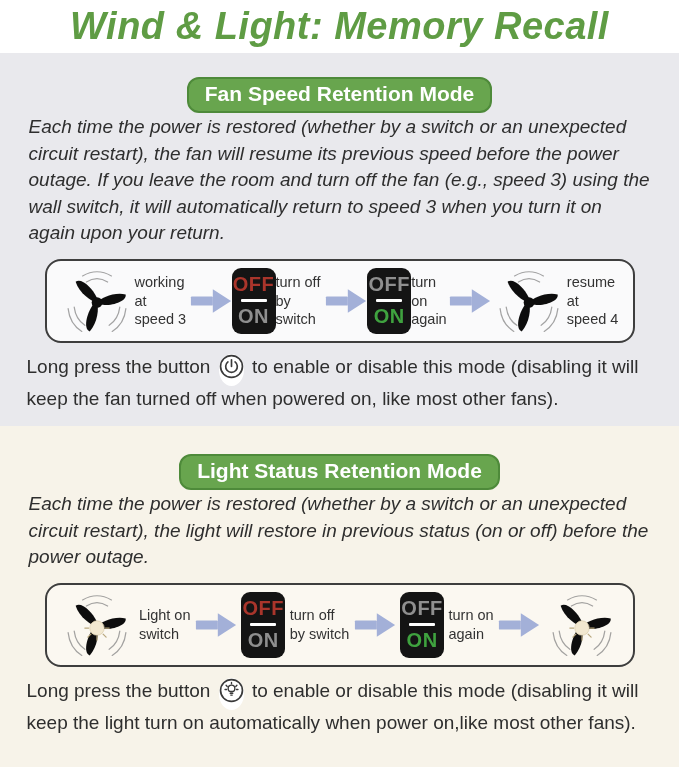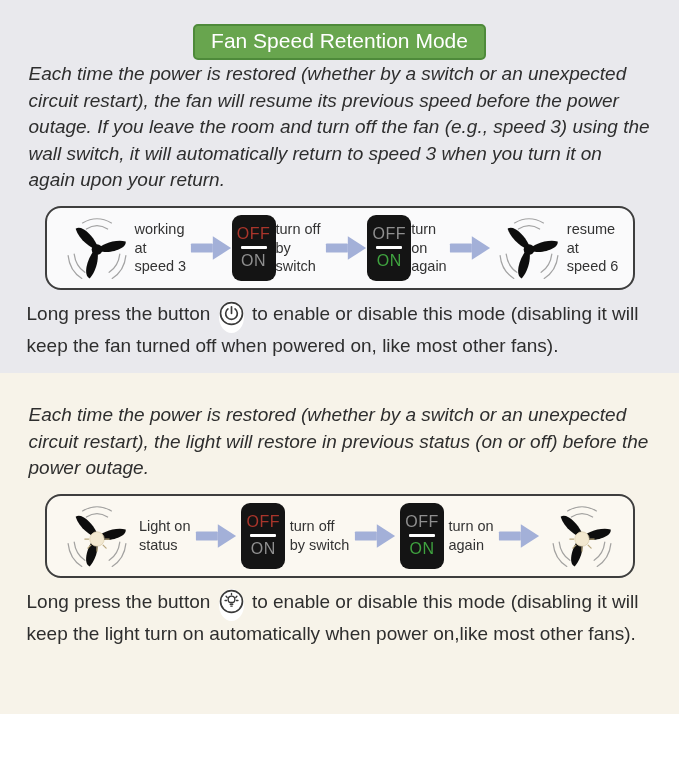--- a/index.html
+++ b/index.html
@@ -24,37 +24,37 @@
 
   .header{height:53px;background:#fff;display:flex;align-items:center;justify-content:center;}
   .page-title{font-style:italic;font-weight:bold;font-size:38px;color:var(--title_green);letter-spacing:.5px;}
 
   .section{width:679px;}
   .s1{height:373px;background:var(--section1_bg);padding-top:24px;}
   .s2{height:341px;background:var(--section2_bg);padding-top:28px;}
 
   .badge-row{text-align:center;}
   .badge{display:inline-block;background:var(--badge_green);border:2px solid var(--badge_border);
-         color:#fff;font-weight:normal;font-size:21px;padding:3px 16px 5px;border-radius:5px;}
+         color:#fff;font-weight:bold;font-size:21px;padding:3px 16px 5px;border-radius:12px;}
 
   .desc{width:622px;margin:1px auto 0;font-style:italic;font-size:19px;line-height:1.4;color:var(--text);}
 
   .diagram-box{width:590px;height:84px;margin:12px auto 8px;border:2px solid var(--box_border);
                border-radius:16px;display:flex;align-items:center;justify-content:space-between;
                padding:0 12px;}
   .s1 .diagram-box{background:var(--box_bg1);}
   .s2 .diagram-box{background:var(--box_bg2);}
 
   .step-label{font-size:14.5px;line-height:1.3;color:#333;white-space:pre-line;}
   .fan-wrap{flex:0 0 auto;display:flex;align-items:center;}
   .arrow-wrap{flex:0 0 auto;display:flex;align-items:center;}
 
   .switch{width:44px;height:66px;background:var(--switch_bg);border-radius:9px;
           display:flex;flex-direction:column;align-items:center;justify-content:center;flex:0 0 auto;}
-  .switch span{font-weight:normal;font-size:16px;letter-spacing:.5px;}
+  .switch span{font-weight:bold;font-size:20px;letter-spacing:.5px;}
   .sw-div{width:26px;height:3px;background:#fff;margin:3px 0;border-radius:1px;}
   .sw-red{color:var(--off_red);}
   .sw-green{color:var(--on_green);}
   .sw-gray{color:var(--inactive_gray);}
 
   .note{width:626px;margin:11px auto 0;font-size:19px;line-height:1.38;color:var(--text);}
   .note .inline-icon{display:inline-block;vertical-align:-6px;margin:0 3px;background:#fff;border-radius:50%;}
 </style>
 </head>
 <body>
@@ -89,20 +89,23 @@
     </g>
     <g id="block-arrow">
       <rect x="1" y="10" width="24" height="10" rx="1"></rect>
       <polygon points="25,2 45,15 25,28"></polygon>
     </g>
   </defs>
 </svg>
 
 <div class="page">
 
+  <div class="header">
+    <div class="page-title">Wind &amp; Light: Memory Recall</div>
+  </div>
 
   <div class="section s1">
     <div class="badge-row">
       <span class="badge">Fan Speed Retention Mode</span>
     </div>
     <p class="desc">Each time the power is restored (whether by a switch or an unexpected circuit restart), the fan will resume its previous speed before the power outage. If you leave the room and turn off the fan (e.g., speed 3) using the wall switch, it will automatically return to speed 3 when you turn it on again upon your return.</p>
 
     <div class="diagram-box">
       <span class="fan-wrap">
         <svg width="76" height="76" viewBox="0 0 100 100">
@@ -139,44 +142,47 @@
         <svg width="42" height="28" viewBox="0 0 46 30" fill="var(--arrow)">
             <use href="#block-arrow"></use>
           </svg>
       </span>
       <span class="fan-wrap">
         <svg width="76" height="76" viewBox="0 0 100 100">
             <use href="#fan-shape"></use>
           </svg>
       </span>
       <span class="step-label">resume at
-speed 6</span>
+speed 4</span>
     </div>
 
     <p class="note"><span>Long press the button</span>
       <span class="inline-icon"><svg width="25" height="25" viewBox="0 0 24 24" fill="none" stroke="#3a3a3a" stroke-width="1.6" stroke-linecap="round">
             <circle cx="12" cy="12" r="10.5" fill="#fff"></circle>
             <path d="M12 5.5 V 12"></path>
             <path d="M8.6 7.6 A 5.6 5.6 0 1 0 15.4 7.6"></path>
           </svg></span>
       <span>to enable or disable this mode (disabling it will keep the fan turned off when powered on, like most other fans).</span></p>
   </div>
 
   <div class="section s2">
+    <div class="badge-row">
+      <span class="badge">Light Status Retention Mode</span>
+    </div>
     <p class="desc">Each time the power is restored (whether by a switch or an unexpected circuit restart), the light will restore in previous status (on or off) before the power outage.</p>
 
     <div class="diagram-box">
       <span class="fan-wrap">
         <svg width="76" height="76" viewBox="0 0 100 100">
             <use href="#fan-shape"></use>
             <use href="#light-glow"></use>
           </svg>
       </span>
       <span class="step-label">Light on
-status</span>
+switch</span>
       <span class="arrow-wrap">
         <svg width="42" height="28" viewBox="0 0 46 30" fill="var(--arrow)">
             <use href="#block-arrow"></use>
           </svg>
       </span>
       <div class="switch">
         <span class="sw-red">OFF</span>
         <span class="sw-div"></span>
         <span class="sw-gray">ON</span>
       </div>

